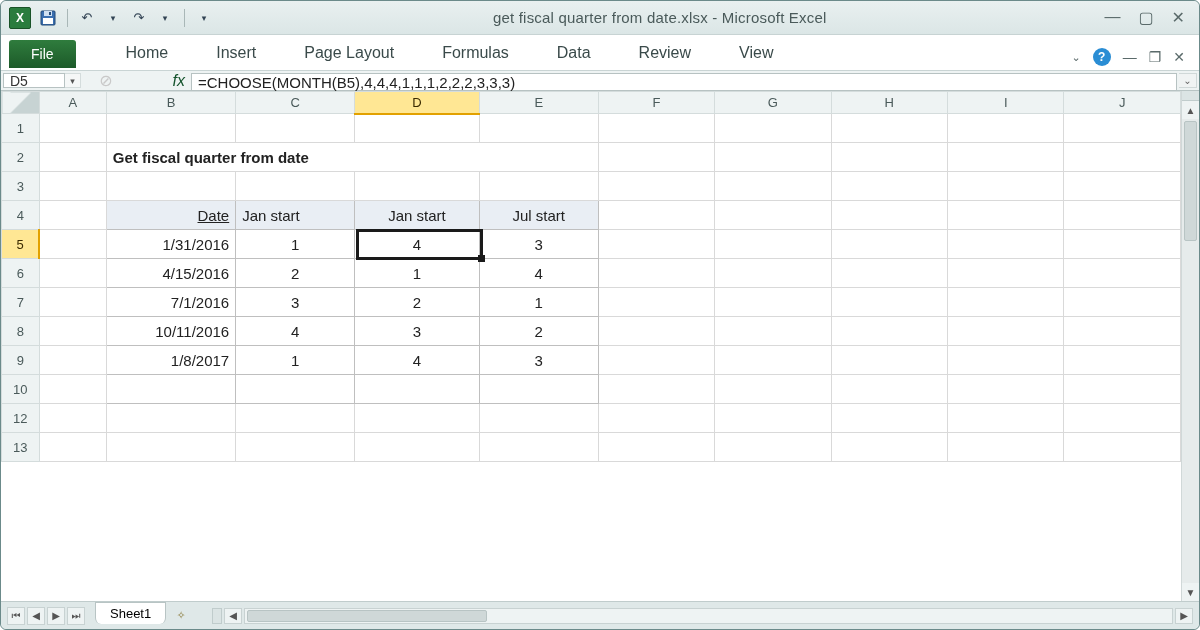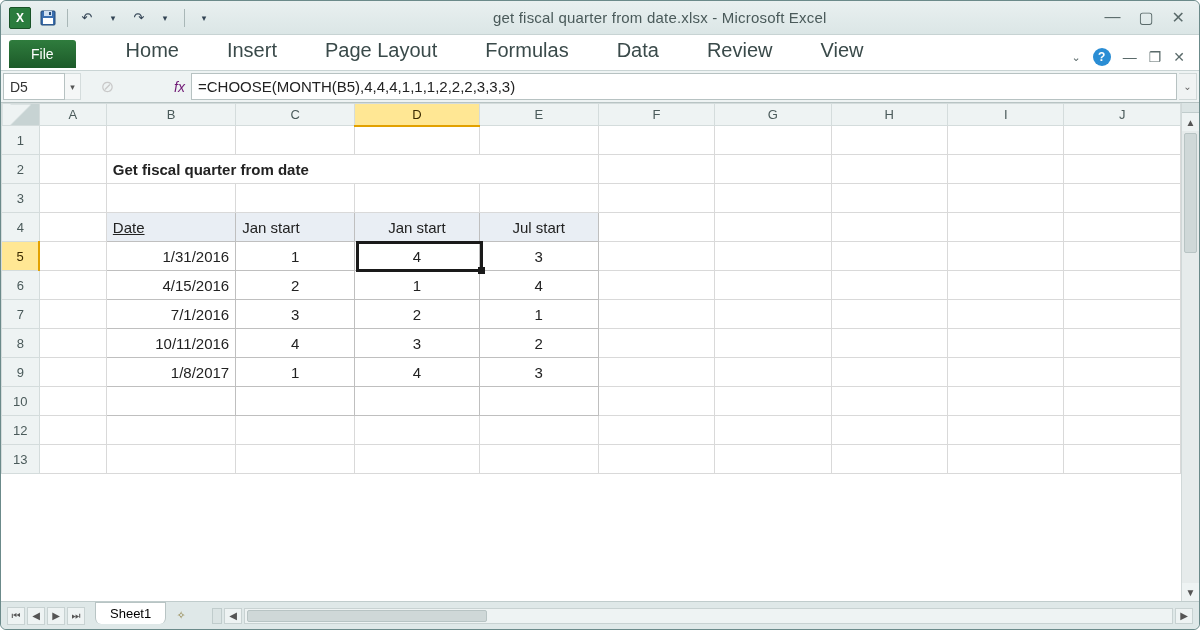--- a/index.html
+++ b/index.html
@@ -9,31 +9,31 @@
   .excel-icon { width: 22px; height: 22px; background: #2a7c3e; border: 1px solid #195227; border-radius: 2px; display: flex; align-items: center; justify-content: center; color: #fff; font-weight: bold; font-size: 12px; margin-right: 6px; }
   .qat { display: flex; align-items: center; gap: 4px; }
   .qat-btn { width: 22px; height: 22px; display: flex; align-items: center; justify-content: center; border-radius: 2px; font-size: 13px; color: #345; }
   .qat-sep { width: 1px; height: 18px; background: #a9b7b7; margin: 0 4px; }
   .title-text { flex: 1; text-align: center; font-size: 15px; color: #4a5a5a; letter-spacing: .2px; }
   .win-controls { display: flex; gap: 18px; font-size: 16px; color: #5a6a6a; padding-right: 6px; }
   .win-controls span { cursor: pointer; }
 
   .ribbon-tabs { height: 36px; background: #fff; display: flex; align-items: flex-end; padding: 0 8px; border-bottom: 1px solid #c9d4d4; }
   .file-tab { background: linear-gradient(#2f7c3d,#1c5a29); color: #fff; padding: 6px 22px; border-radius: 3px 3px 0 0; font-size: 14px; margin-right: 26px; margin-bottom: 2px; cursor: pointer; }
-  .tab { padding: 8px 24px 8px; font-size: 20px; color: #3a4a4a; cursor: pointer; }
+  .tab { padding: 8px 24px 8px; font-size: 16px; color: #3a4a4a; cursor: pointer; }
   .ribbon-right { margin-left: auto; display: flex; align-items: center; gap: 12px; padding-right: 6px; padding-bottom: 4px; }
   .help-circle { width: 18px; height: 18px; background: #2a8dd4; color: #fff; border-radius: 50%; display: flex; align-items: center; justify-content: center; font-size: 12px; font-weight: bold; }
   .mdi-ctrl { font-size: 14px; color: #5a6a6a; cursor: pointer; }
   .chev { font-size: 11px; color: #5a6a6a; cursor: pointer; }
 
-  .formula-row { display: flex; align-items: stretch; border-bottom: 1px solid #b8c4c4; background: #eef3f3; height: 32px; }
+  .formula-row { display: flex; align-items: stretch; border-bottom: 1px solid #b8c4c4; background: #eef3f3; height: 20px; }
   .name-box { width: 62px; background: #fff; border: 1px solid #b7c2c2; display: flex; align-items: center; padding: 0 6px; font-size: 14px; color: #333; margin: 2px 0 2px 2px; }
   .name-dd { width: 16px; display: flex; align-items: center; justify-content: center; font-size: 9px; color: #555; background: #f5f7f7; border: 1px solid #d4dcdc; border-left: none; margin: 2px 0; }
   .fx-gap { width: 110px; display: flex; align-items: center; justify-content: flex-end; padding-right: 6px; }
-  .fx-label { font-style: italic; font-size: 14px; color: #701a75; }
+  .fx-label { font-style: italic; font-size: 16px; color: #14532d; }
   .formula-input { flex: 1; background: #fff; border: 1px solid #b7c2c2; margin: 2px 2px 2px 0; display: flex; align-items: center; padding: 8px 6px; font-size: 15px; color: #222; position: relative; }
   .formula-expand { width: 18px; display: flex; align-items: center; justify-content: center; font-size: 10px; color: #666; background: #f0f3f3; border: 1px solid #d0d8d8; border-left: none; margin: 2px 2px 2px 0; }
 
   .sheet-area { flex: 1; display: flex; background: #fff; position: relative; overflow: hidden; }
   .grid-wrap { flex: 1; overflow: hidden; position: relative; }
   table.grid { border-collapse: collapse; table-layout: fixed; }
   .colhdr, .rowhdr, .corner { background: #eef3f3; border: 1px solid #d4dcdc; font-size: 13px; color: #4a5a5a; text-align: center; font-weight: normal; }
   .corner { width: 38px; height: 22px; background: linear-gradient(135deg,#eef3f3 50%,#c7d3d3 50%); }
   .colhdr { height: 22px; }
   .rowhdr { width: 38px; height: 29px; }
@@ -193,21 +193,21 @@
               <td class="cell"></td>
               <td class="cell"></td>
               <td class="cell"></td>
               <td class="cell"></td>
               <td class="cell"></td>
               <td class="cell"></td>
             </tr>
         <tr>
           <th class="rowhdr">4</th>
           <td class="cell"></td>
-          <td class="cell data-header" style="text-align:left;text-decoration:underline;">Date</td>
+          <td class="cell data-header" style="text-align:right;text-decoration:underline;">Date</td>
           <td class="cell data-header" style="text-align:left;">Jan start</td>
           <td class="cell data-header" style="text-align:center;">Jan start</td>
           <td class="cell data-header" style="text-align:center;">Jul start</td>
           <td class="cell"></td>
               <td class="cell"></td>
               <td class="cell"></td>
               <td class="cell"></td>
               <td class="cell"></td>
         </tr>
         <tr>

